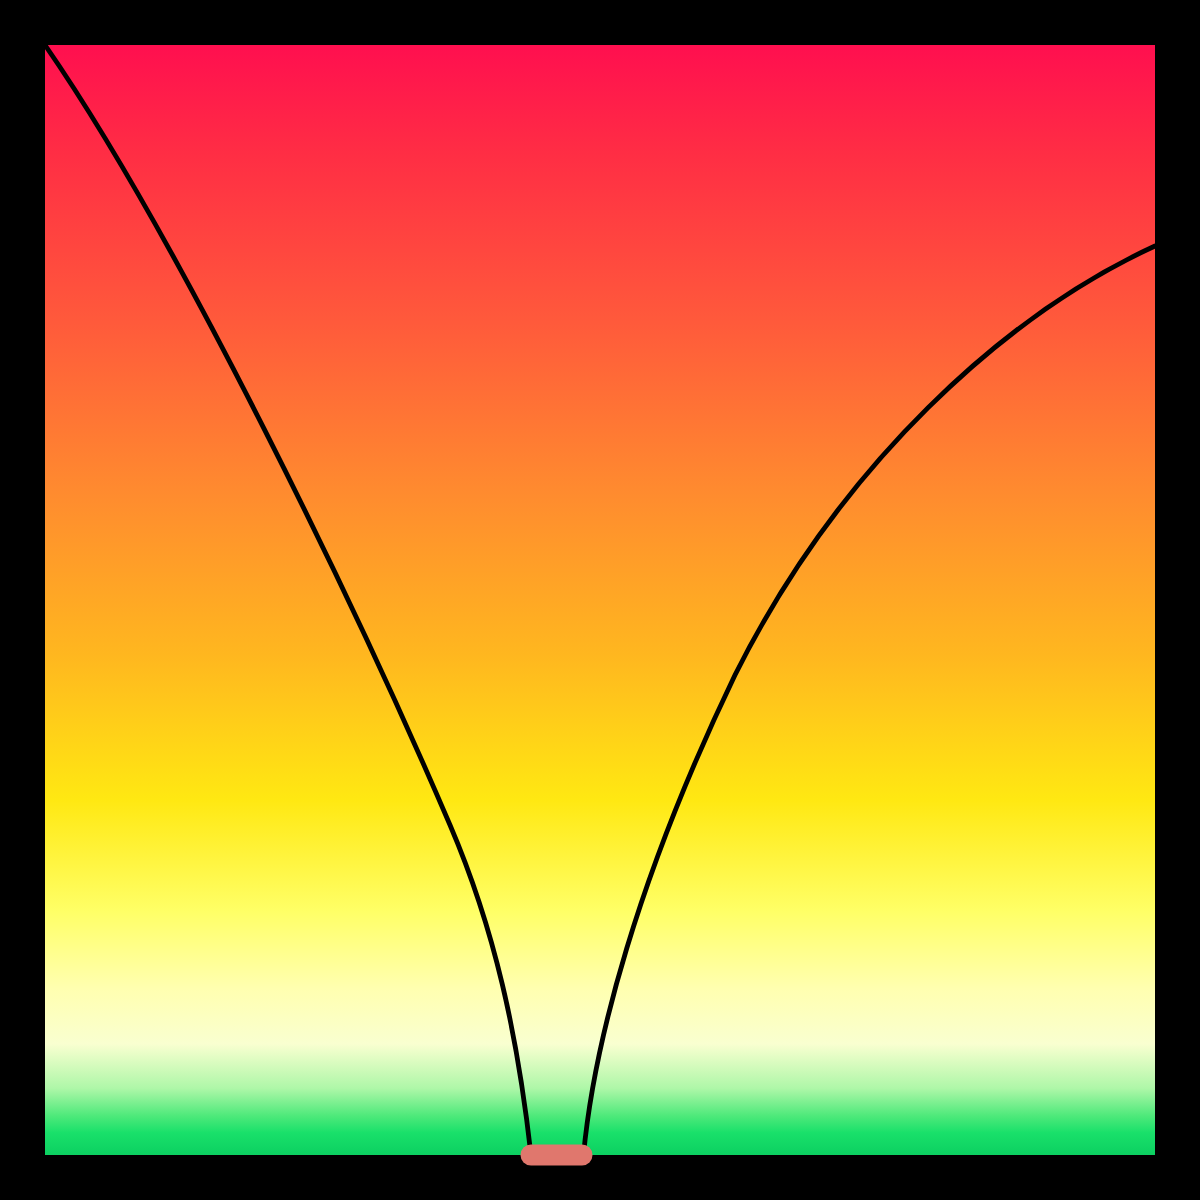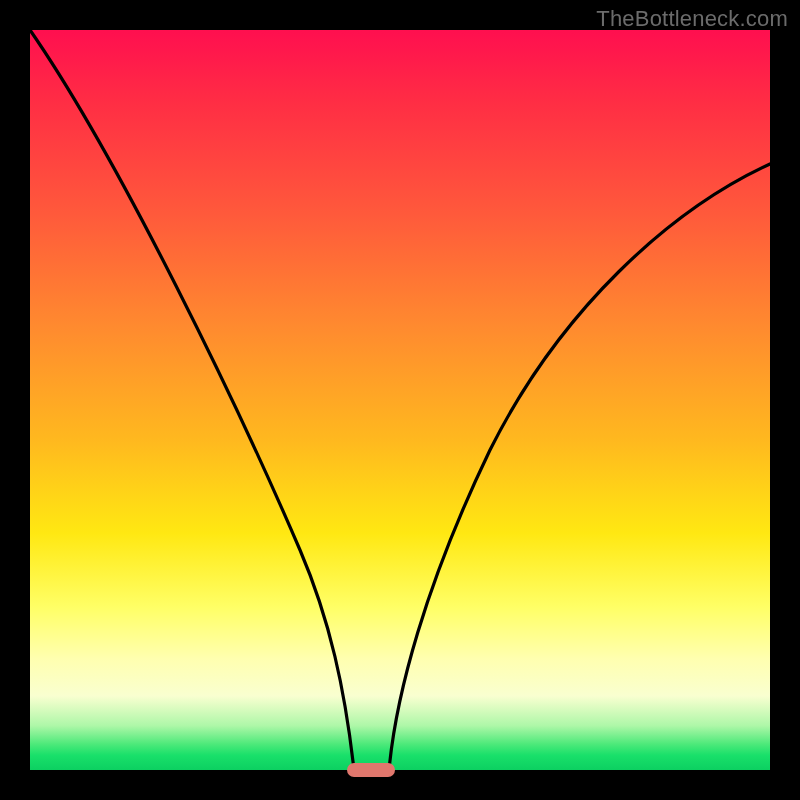--- a/index.html
+++ b/index.html
@@ -71,21 +71,20 @@
     height: 14px;
     border-radius: 7px;
     background: #e0776d;
   }
 </style>
 </head>
 <body>
 
 <div class="frame">
 
-  <div class="watermark">TheBottleneck.com</div>
 
   <div class="plot-area">
 
     <svg class="curves" viewBox="0 0 740 740" preserveAspectRatio="none">
       <path class="stroke" d="M 0 0 C 90 130, 210 380, 270 520 C 300 590, 315 660, 324 740"></path>
       <path class="stroke" d="M 359 740 C 366 665, 395 555, 460 420 C 530 280, 640 180, 740 134"></path>
     </svg>
 
     <div class="marker" style="left:317px;width:48px;bottom:-7px;"></div>
   </div>

